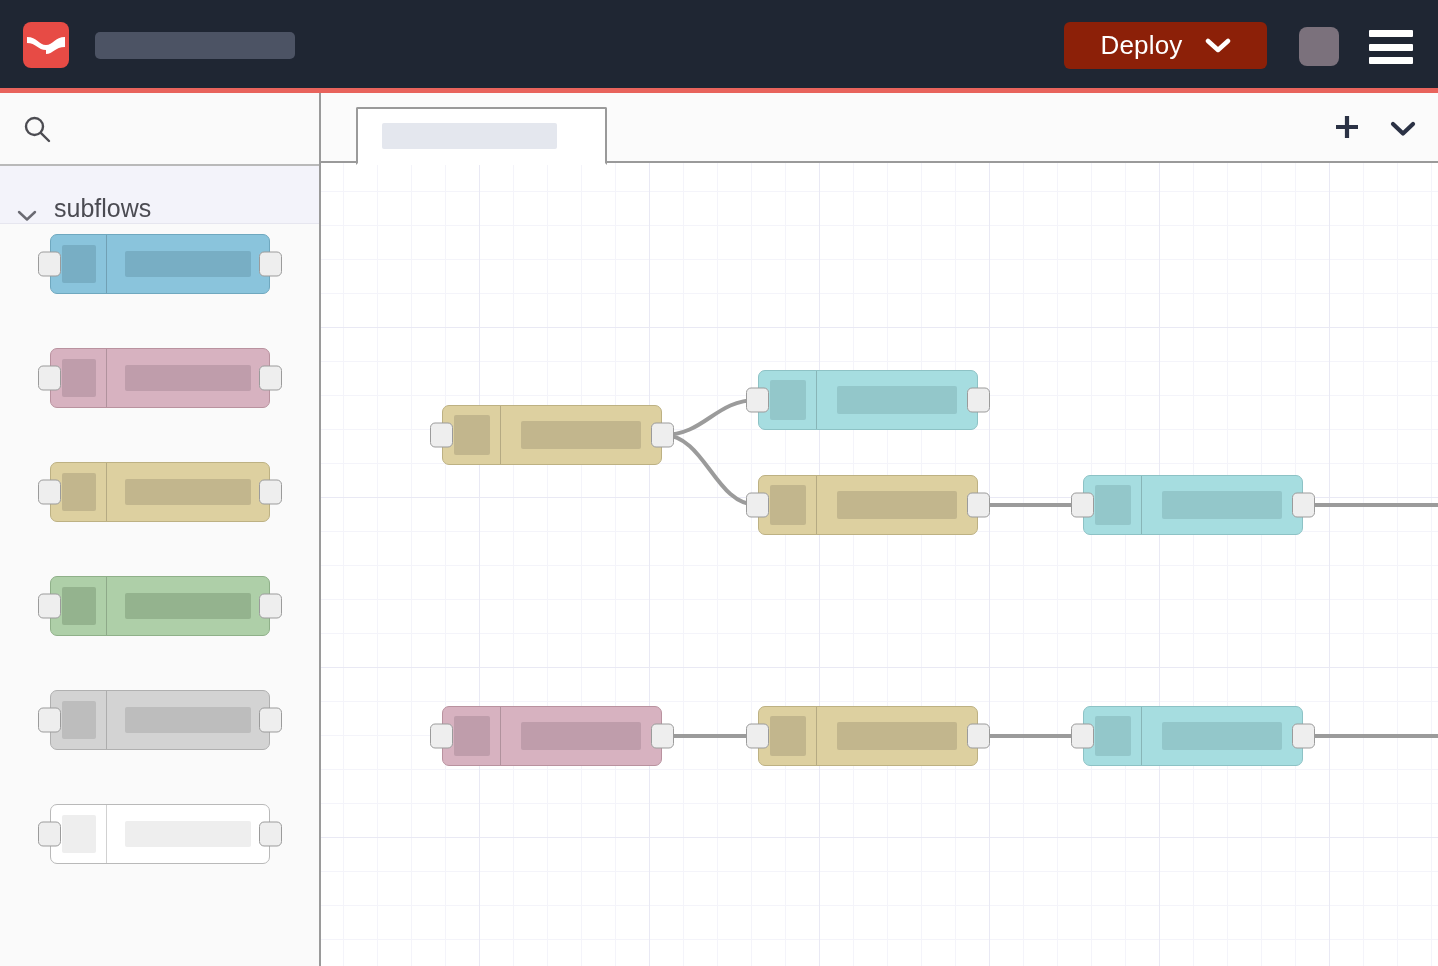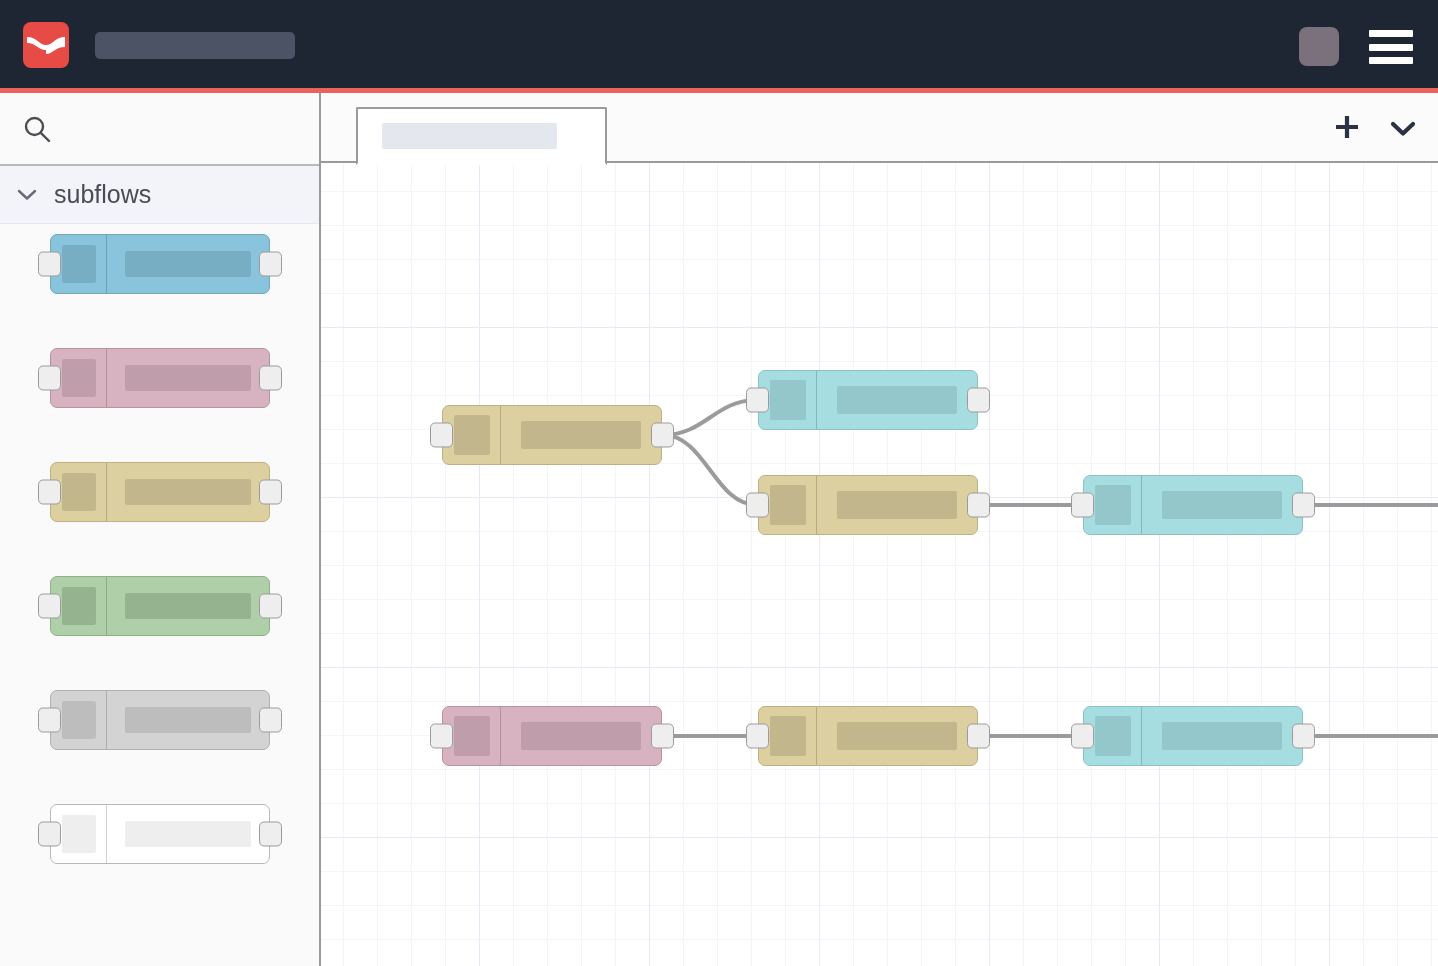--- a/index.html
+++ b/index.html
@@ -95,21 +95,21 @@
     background: #fafafa;
   }
   .search-icon {
     position: absolute; left: 22px; top: 21px;
   }
 
   .palette-category {
     height: 58px;
     background: #f3f3fa;
     border-bottom: 1px solid #e6e6ef;
-    display: flex; align-items: center;
+    display: flex; align-items: flex-end;
     cursor: pointer;
   }
   .cat-chevron { margin-left: 16px; width: 22px; display:flex; align-items:center;}
   .cat-label {
     margin-left: 16px;
     font-size: 25px;
     color: #4b4b52;
     font-weight: 400;
   }
 
@@ -246,20 +246,28 @@
   <div class="header">
     <div class="logo">
       <svg width="46" height="46" viewBox="0 0 46 46" aria-hidden="true">
         <path d="M4 15 C14 15 16 23 23 23 C30 23 32 15 42 15 L42 21 C34 21 31 28 23 28 C15 28 13 21 4 21 Z" fill="#ffffff"></path>
         <path d="M42 25 C32 25 30 32 23 32 L23 27 C29 27 32 20 42 20 Z" fill="#ffffff"></path>
       </svg>
     </div>
 
     <div class="project-name-placeholder" title=""></div>
 
+    <div class="deploy-btn">
+      <span class="deploy-label">Deploy</span>
+      <span class="deploy-chevron">
+        <svg width="26" height="16" viewBox="0 0 26 16" aria-hidden="true">
+          <path d="M3 3 L13 12 L23 3" stroke="#ffffff" stroke-width="4.5" fill="none" stroke-linecap="round" stroke-linejoin="round"></path>
+        </svg>
+      </span>
+    </div>
 
     <div class="user-avatar"></div>
 
     <div class="hamburger">
       <span></span>
       <span></span>
       <span></span>
     </div>
   </div>
   <div class="header-underline"></div>

